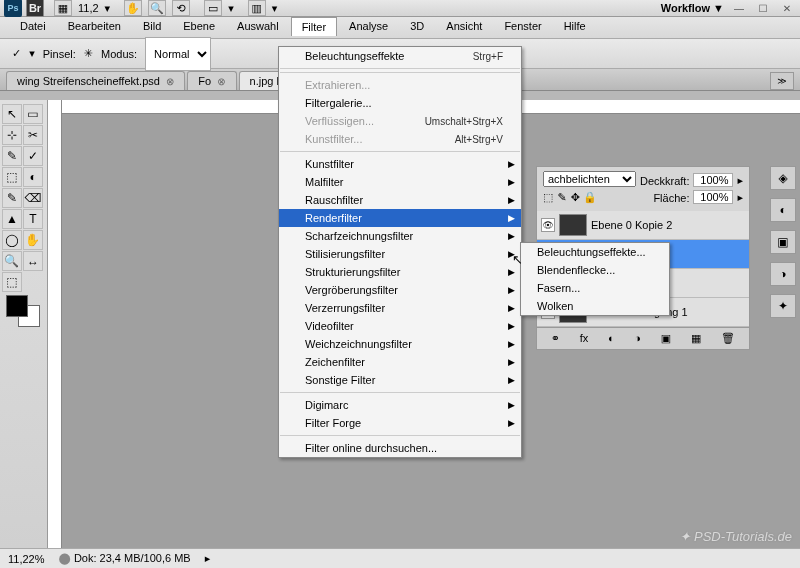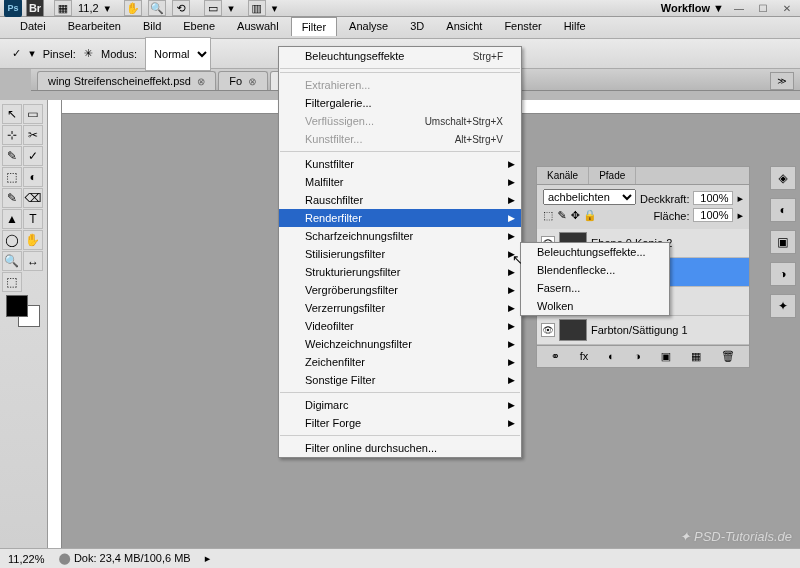--- a/index.html
+++ b/index.html
@@ -15,21 +15,21 @@
 .win-btn { width:18px; height:14px; display:flex; align-items:center; justify-content:center; font-size:10px; color:#555; }
 
 .menubar { height:22px; background:linear-gradient(#e6e6e6,#d8d8d8); display:flex; align-items:flex-start; padding:0 10px; gap:2px; border-bottom:1px solid #aaa; }
 .menu-item { padding:3px 10px; cursor:default; }
 .menu-item.open { background:#fff; border:1px solid #999; border-bottom:none; }
 
 .optionsbar { height:30px; background:linear-gradient(#eaeaea,#d8d8d8); display:flex; align-items:center; padding:0 12px; gap:8px; border-bottom:1px solid #aaa; }
 .optionsbar .lbl { font-size:11px; }
 .optionsbar select,.optionsbar input { font-size:11px; border:1px solid #aaa; background:#fff; padding:9px 4px; }
 
-.tabbar { height:22px; background:linear-gradient(#d0d0d0,#b8b8b8); display:flex; align-items:flex-end; padding:0 6px; gap:2px; border-bottom:1px solid #888;margin-left:31px; }
+.tabbar { height:22px; background:linear-gradient(#d0d0d0,#b8b8b8); display:flex; align-items:flex-end; padding:0 6px; gap:2px; border-bottom:1px solid #888; }
 .doc-tab { padding:3px 10px; background:#d0d0d0; border:1px solid #999; border-bottom:none; display:flex; align-items:center; gap:6px; border-radius:3px 3px 0 0; font-size:10px; }
 .doc-tab.active { background:#e8e8e8; }
 .tab-x { font-size:10px; color:#666; }
 .tab-nav { margin-left:auto; width:24px; height:18px; background:#ccc; border:1px solid #999; display:flex; align-items:center; justify-content:center; font-size:9px; }
 
 .workspace { position:absolute; top:100px; left:0; right:0; bottom:20px; display:flex; }
 .toolbox { width:48px; background:linear-gradient(#e0e0e0,#d0d0d0); border-right:1px solid #999; display:flex; flex-wrap:wrap; padding:4px 2px; gap:1px; align-content:flex-start; }
 .tool { width:20px; height:20px; border:1px solid #bbb; background:#ddd; display:flex; align-items:center; justify-content:center; font-size:12px; }
 .swatches { width:38px; height:30px; margin:2px 4px; position:relative; }
 .swatch-fg { width:22px; height:22px; background:#000; border:1px solid #666; position:absolute; }
@@ -267,24 +267,20 @@
 <div class="submenu" id="submenu">
     <div class="row">Beleuchtungseffekte...</div>
     <div class="row">Blendenflecke...</div>
     <div class="row">Fasern...</div>
     <div class="row">Wolken</div>
   </div>
 
 <div class="cursor">↖</div>
 
 <div class="right-panels">
-  <div class="panel-tabs">
-    <div class="panel-tab">Kanäle</div>
-    <div class="panel-tab">Pfade</div>
-  </div>
   <div class="panel-body">
     <div class="opt-row">
       <select style="flex:1"><option>achbelichten</option></select>
       <span>Deckkraft:</span>
       <span class="val">100%</span>
       <span>▸</span>
     </div>
     <div class="opt-row">
       <span>⬚</span>
       <span>✎</span>

